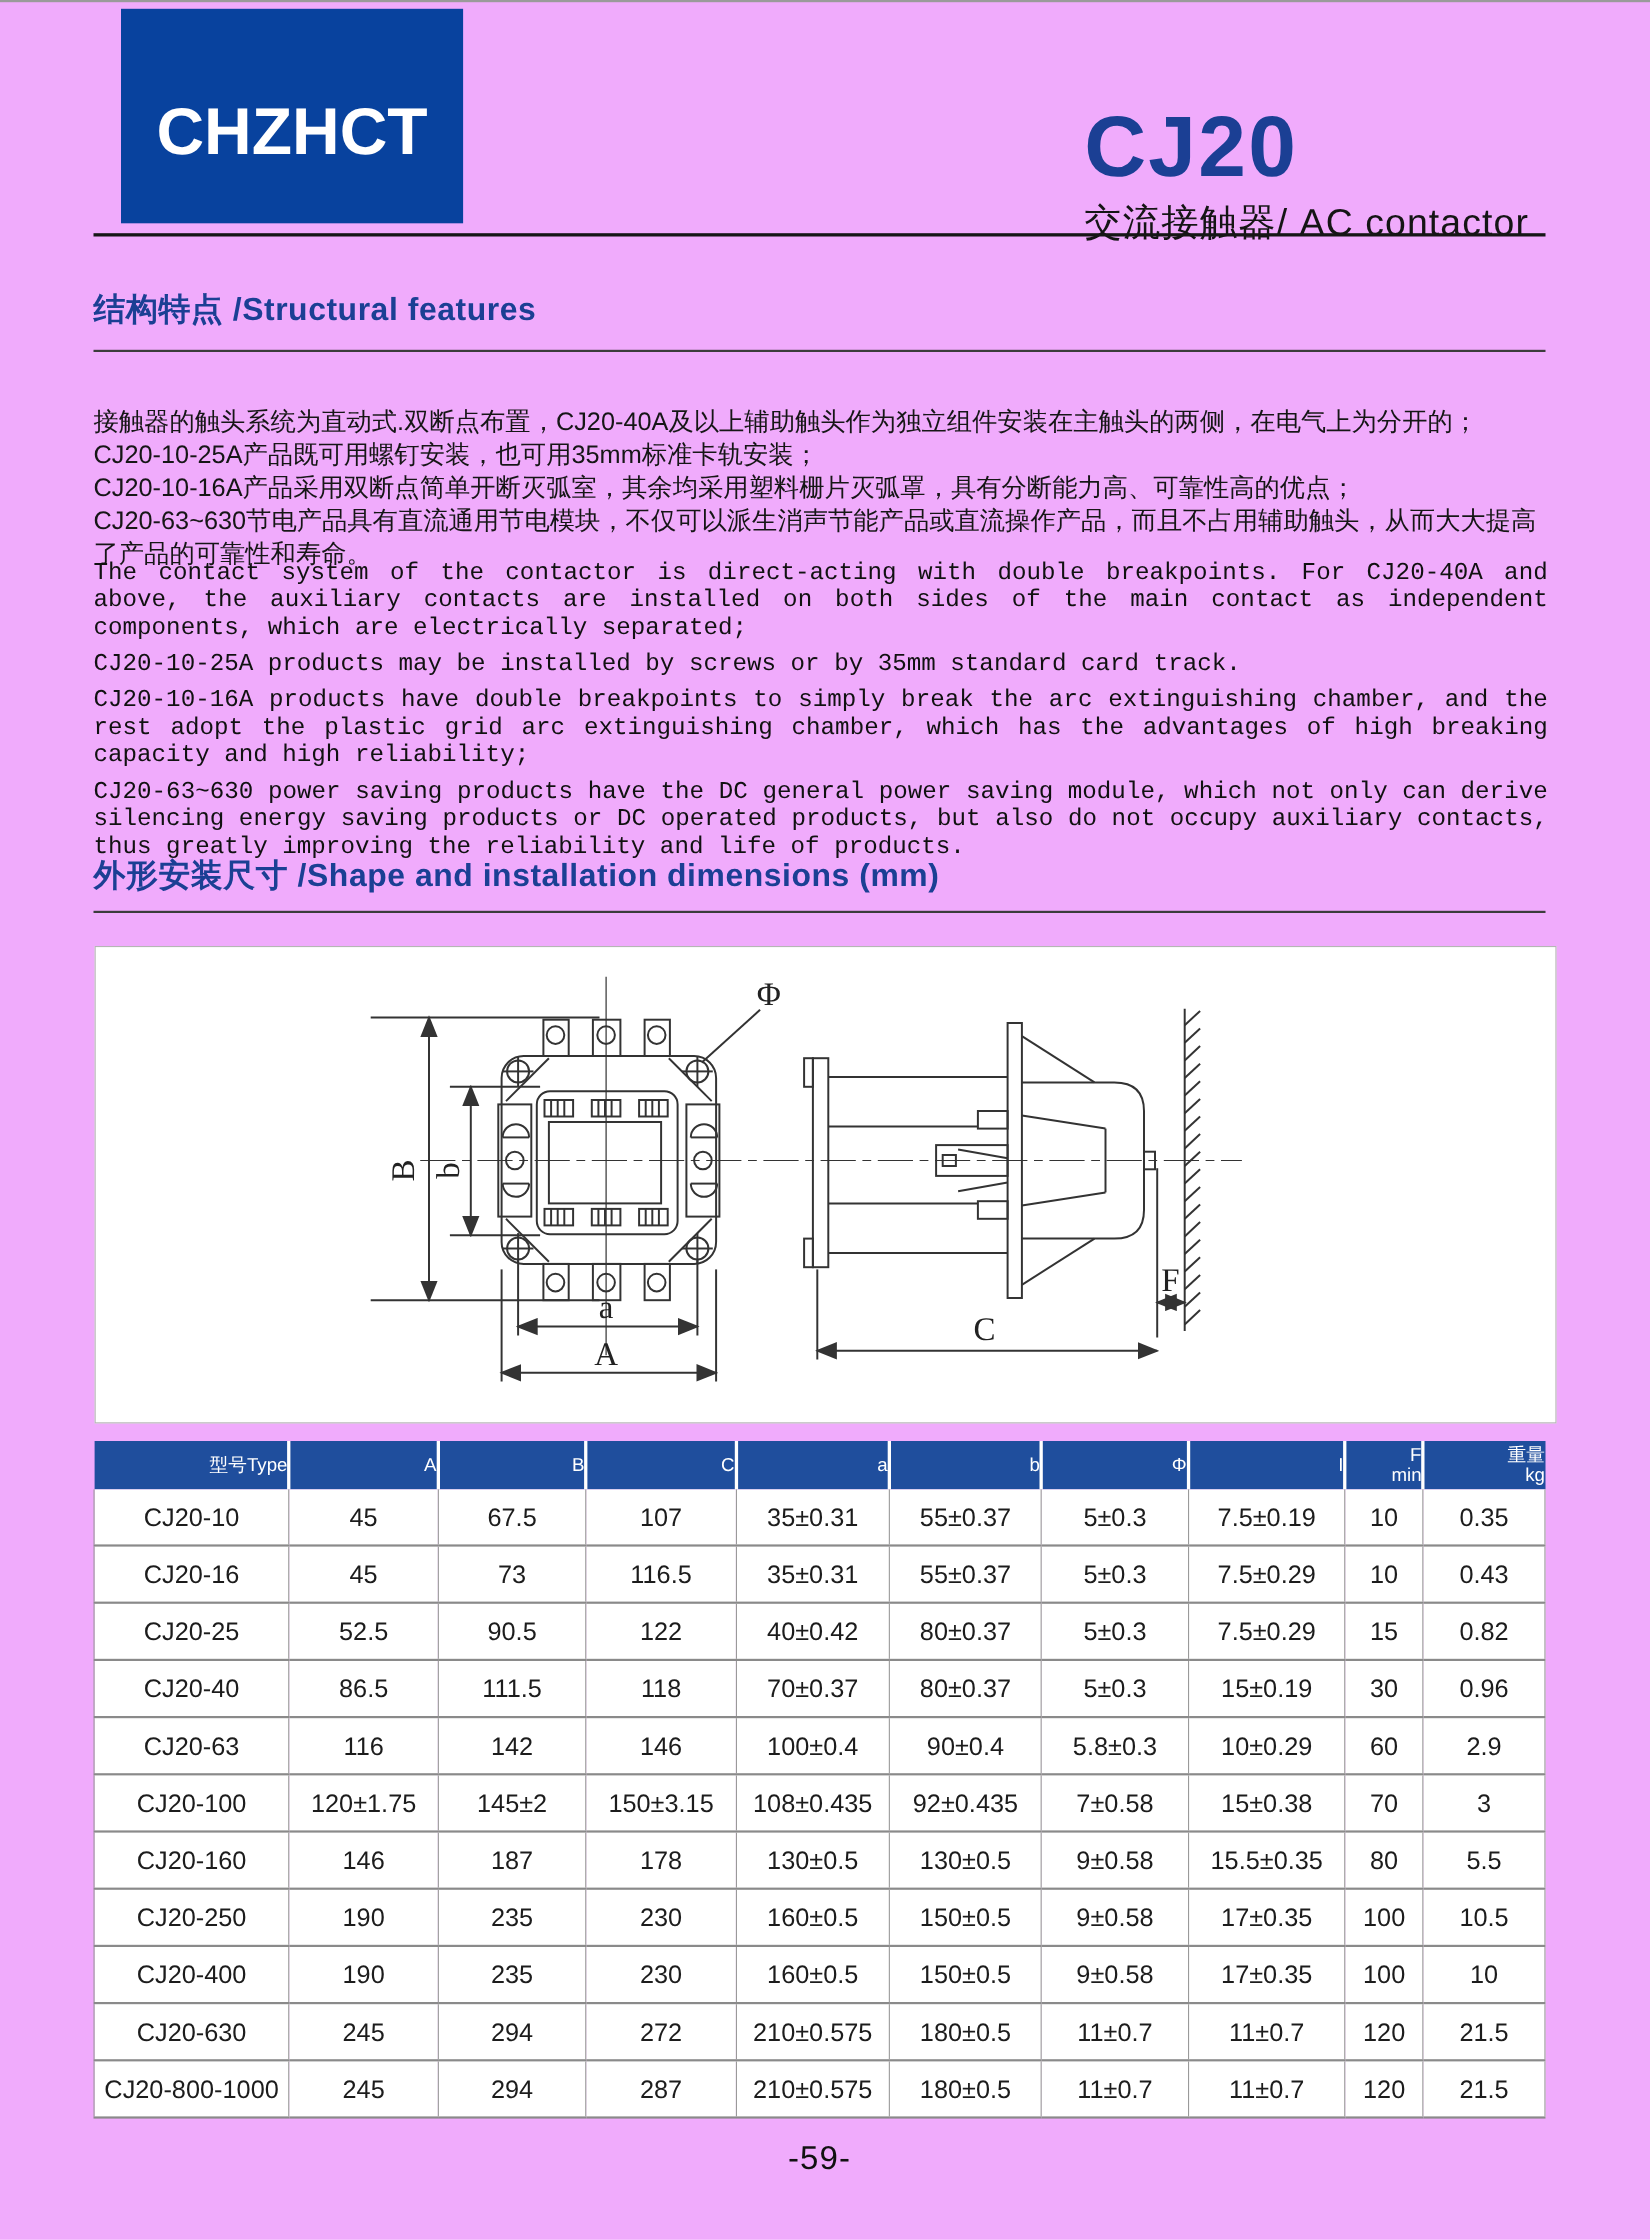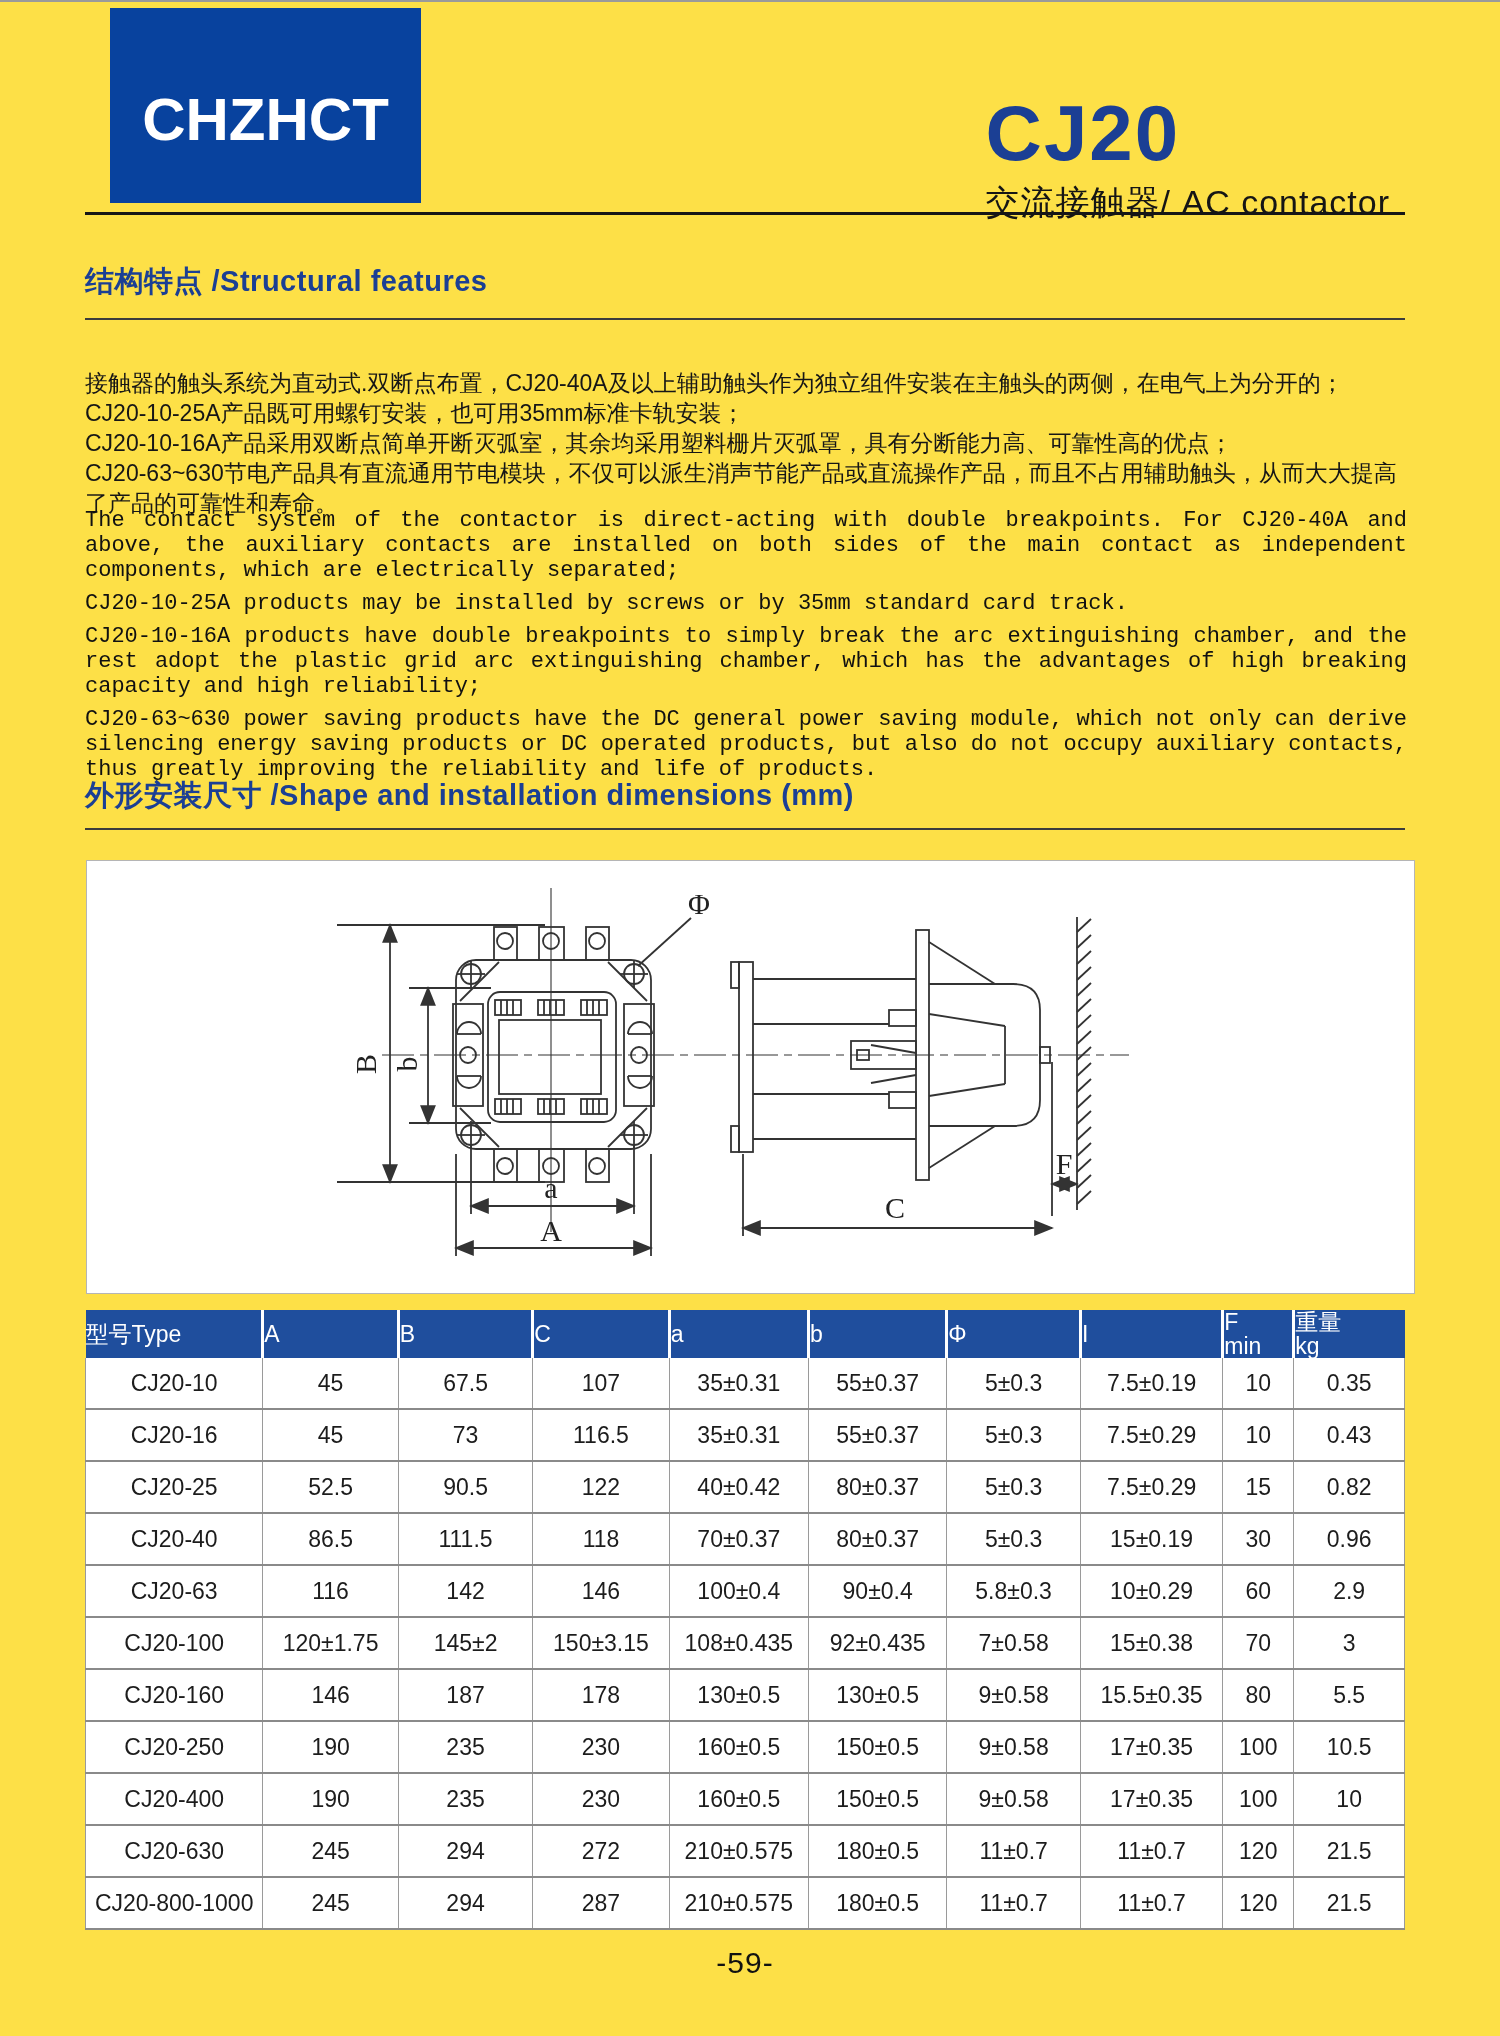--- a/index.html
+++ b/index.html
@@ -1,17 +1,17 @@
 <!DOCTYPE html>
 <html style="--brand-blue: #08429e; --heading-blue: #1b3f94; --table-header-blue: #1f4e9d;"><head>
 <meta charset="utf-8">
 <style>
   html,body{margin:0;padding:0;}
   .page{
-    position:relative; width:1500px; height:2036px; background:#fde047;
+    position:relative; width:1500px; height:2036px; background:#f0abfc;
     font-family:"Liberation Sans", sans-serif; overflow:hidden;
   }
   .scan-top-line{position:absolute;left:0;top:0;width:100%;height:2px;background:#9a9a9a;}
 
   
   .logo-box{
     position:absolute;left:110px;top:8px;width:311px;height:195px;
     background:var(--brand-blue,#08429e);
     display:flex;align-items:center;justify-content:center;
   }
@@ -41,22 +41,22 @@
   .dim-label{font-family:"Liberation Serif",serif;font-size:30px;fill:#222;}
 
   
   table.dim-table{
     position:absolute;left:85px;top:1310px;width:1320px;
     border-collapse:collapse;table-layout:fixed;
     font-size:23px;color:#1c1c1c;
   }
   table.dim-table thead th{
     background:var(--table-header-blue,#1f4e9d);color:#fff;font-weight:normal;
-    height:44px;vertical-align:middle;text-align:left;
-    white-space:pre-line;line-height:1.05;font-size:23px;
+    height:44px;vertical-align:middle;text-align:right;
+    white-space:pre-line;line-height:1.05;font-size:17px;
     border-left:3px solid #fff;padding:0;
   }
   table.dim-table thead th:first-child{border-left:none;}
   table.dim-table tbody td{
     height:50px;text-align:center;vertical-align:middle;padding:0;
     border-left:1px solid #9a9a9a;border-right:1px solid #9a9a9a;
     border-bottom:2px solid #8a8a8a;background:#fff;
   }
   table.dim-table th:nth-child(1), table.dim-table td:nth-child(1){width:13.6%;}
   table.dim-table th:nth-child(2), table.dim-table td:nth-child(2){width:10.25%;}

